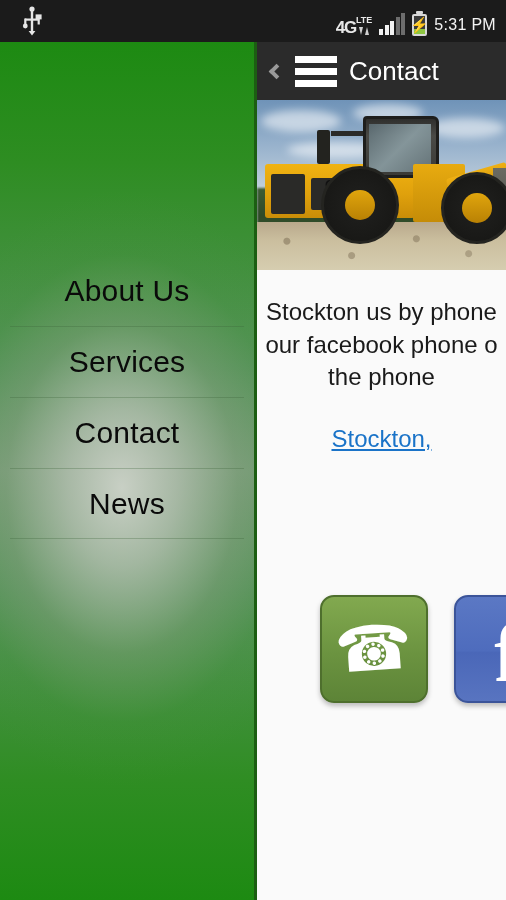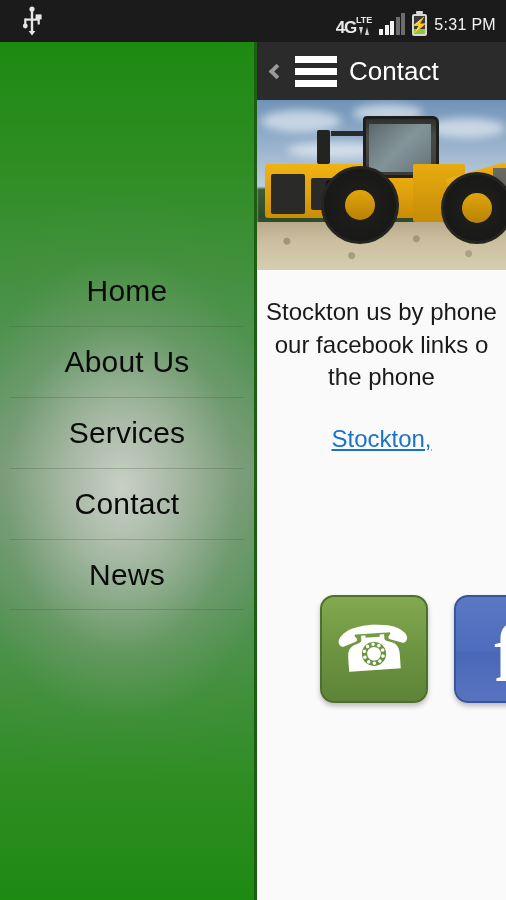--- a/index.html
+++ b/index.html
@@ -294,23 +294,20 @@
         <div class="bolt">⚡</div>
       </div>
 
       <span class="sb-time">5:31 PM</span>
     </div>
   </div>
 
   <div class="sidebar">
     <div class="menu">
 
-      <div class="menu-item">
-        <span class="menu-label">Home</span>
-      </div>
 
       <div class="menu-item">
         <span class="menu-label">About Us</span>
       </div>
 
       <div class="menu-item">
         <span class="menu-label">Services</span>
       </div>
 
 
@@ -364,21 +361,21 @@
             <div class="hub"></div>
           </div>
         <div class="wheel w2">
             <div class="hub"></div>
           </div>
       </div>
     </div>
 
     <div class="copy">
       <span class="ln">Stockton us by phone</span>
-      <span class="ln">our facebook links o</span>
+      <span class="ln">our facebook phone o</span>
       <span class="ln">the phone</span>
     </div>
 
     <div class="links">
       <a href="#">Stockton,</a>
     </div>
 
     <div class="btnrow">
       <div class="sqbtn phone">
         <span class="phone-glyph">☎</span>

